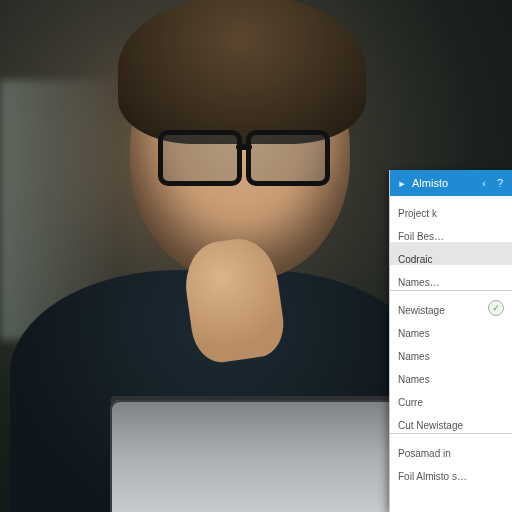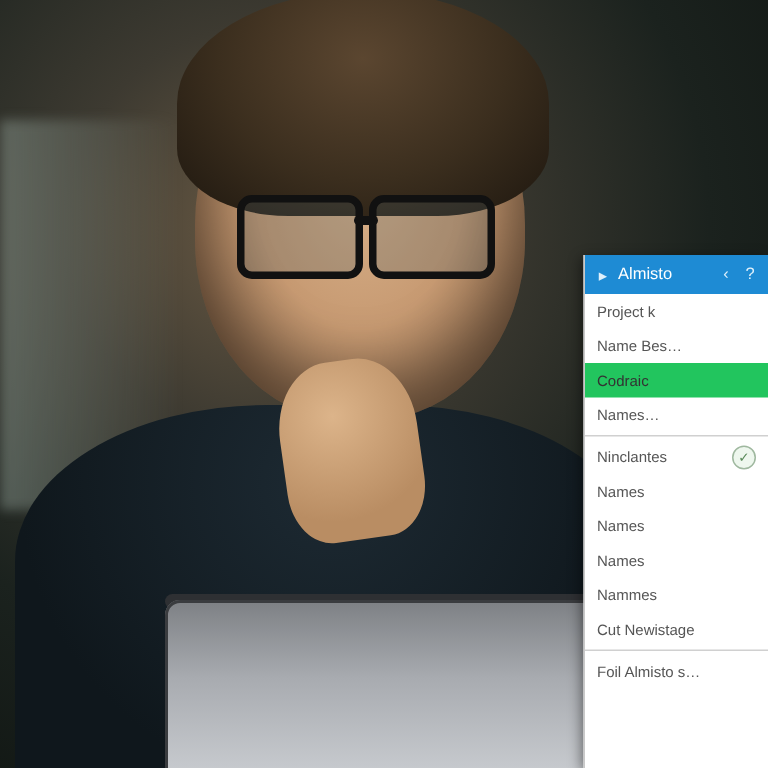--- a/index.html
+++ b/index.html
@@ -31,23 +31,23 @@
 
   
   .panel{position:absolute;right:0;top:170px;width:122px;height:342px;background:#fff;
       box-shadow:-2px 2px 8px rgba(0,0,0,.45);font-size:10px;color:#333;overflow:hidden;
       border-left:1px solid #c9c9c9}
   .panel-header{height:26px;background:#1e8bd4;color:#fff;display:flex;align-items:center;
       padding:0 6px;font-size:11px;gap:4px}
   .panel-header .title{flex:1 1 auto;white-space:nowrap;overflow:hidden}
   .hdr-icon{width:12px;height:12px;display:flex;align-items:center;justify-content:center;
       color:#dff0fb;font-size:11px}
-  .item{height:22px;display:flex;align-items:center;padding:0 8px;color:#555;white-space:nowrap;
+  .item{height:22px;display:flex;align-items:flex-end;padding:0 8px;color:#555;white-space:nowrap;
       overflow:hidden;text-overflow:ellipsis;border-top:1px solid transparent}
-  .item.sel{background:#22c55e;color:#333}
+  .item.sel{background:#e5e5e5;color:#333}
   .sep{height:1px;background:#d0d0d0;margin:2px 0}
   .badge{margin-left:auto;width:14px;height:14px;border-radius:50%;border:1px solid #9fb89f;
       background:#eef7ee;display:flex;align-items:center;justify-content:center;color:#5a8a5a;
       font-size:9px}
 </style>
 </head>
 <body>
 <div class="stage">
 
   <div class="bg"></div>
@@ -69,47 +69,50 @@
       <span class="hdr-icon">▸</span>
       <span class="title">Almisto</span>
       <span class="hdr-icon">‹</span>
       <span class="hdr-icon">?</span>
     </div>
 
     <div class="item">
         <span>Project k</span>
       </div>
     <div class="item">
-        <span>Name Bes…</span>
+        <span>Foil Bes…</span>
       </div>
     <div class="item sel">
         <span>Codraic</span>
       </div>
     <div class="item">
         <span>Names…</span>
       </div>
     <div class="sep"></div>
     <div class="item">
-      <span>Ninclantes</span>
+      <span>Newistage</span>
       <span class="badge">✓</span>
     </div>
     <div class="item">
         <span>Names</span>
       </div>
     <div class="item">
         <span>Names</span>
       </div>
     <div class="item">
         <span>Names</span>
       </div>
     <div class="item">
-        <span>Nammes</span>
+        <span>Curre</span>
       </div>
     <div class="item">
         <span>Cut Newistage</span>
       </div>
     <div class="sep"></div>
+    <div class="item">
+        <span>Posamad in</span>
+      </div>
     <div class="item">
         <span>Foil Almisto s…</span>
       </div>
   </div>
 
 </div>
 
 </body></html>

